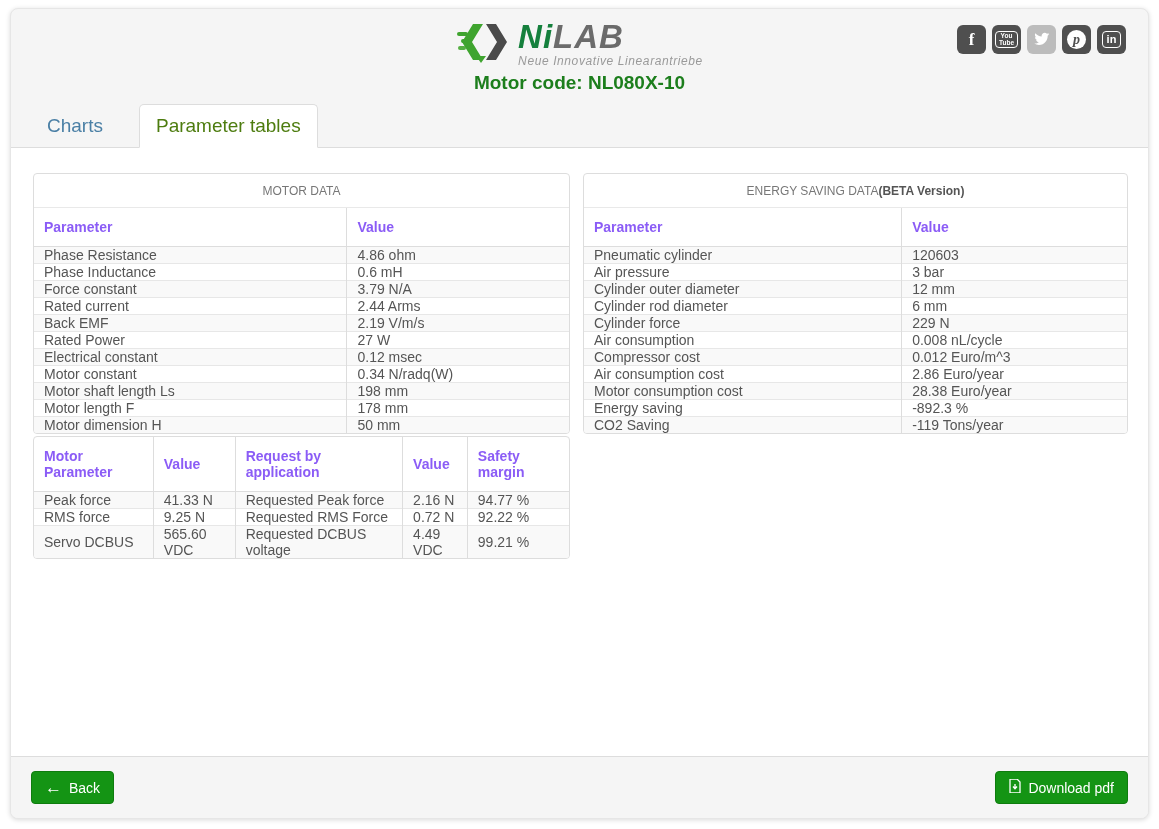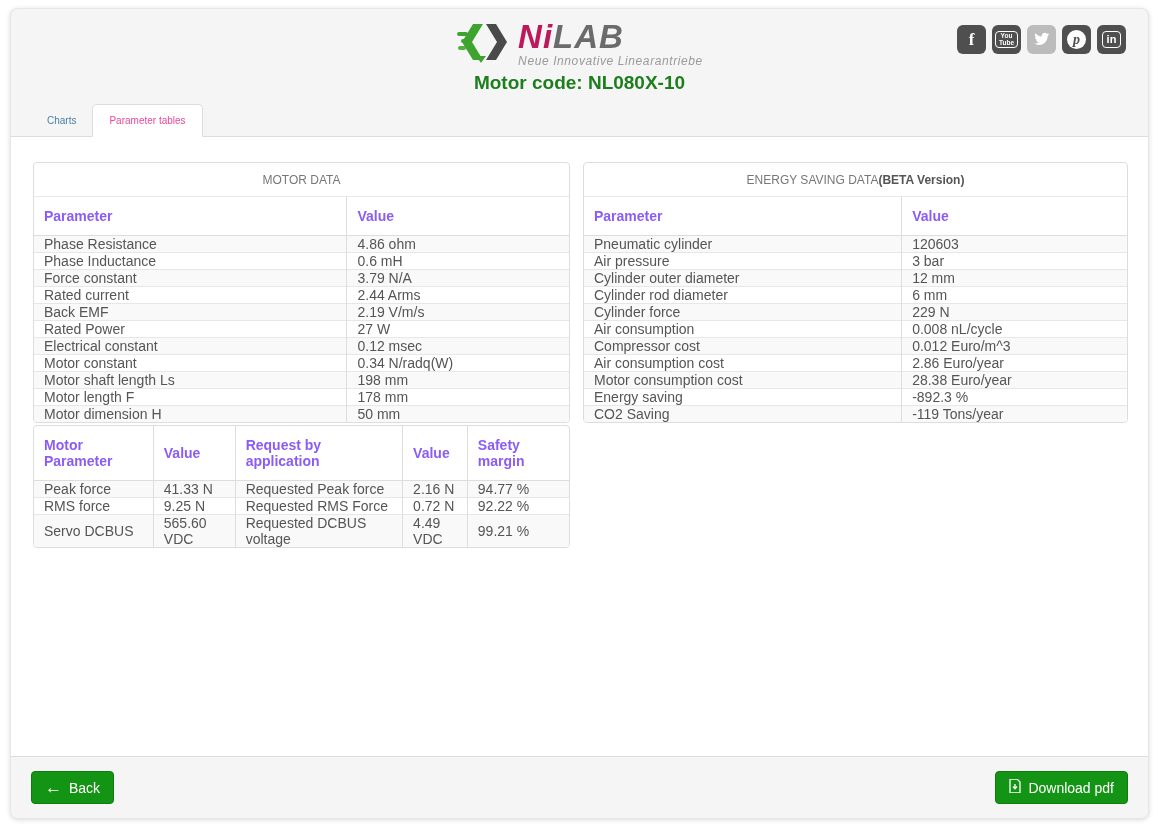--- a/index.html
+++ b/index.html
@@ -8,42 +8,42 @@
 
   .card { position:absolute; left:10px; top:8px; width:1139px; height:811px;
           background:#f5f5f5; border:1px solid #e6e6e6; border-radius:8px;
           box-shadow:0 1px 5px rgba(0,0,0,.15); display:flex; flex-direction:column; overflow:hidden; }
 
   
   .hdr { position:relative; padding-top:11px; }
   .logo-wrap { display:flex; justify-content:center; align-items:center; gap:8px; }
   .logo-text { display:flex; flex-direction:column; }
   .brand { font-size:33px; font-weight:bold; font-style:italic; letter-spacing:1px; line-height:1; color:#6b6b6b; }
-  .brand .ni { color:#be185d;font-style:italic; }
+  .brand .ni { color:#15803d;font-style:italic; }
   .tagline { font-size:12px; color:#9a9a9a; font-style:italic; letter-spacing:.6px; margin-top:1px; align-self:flex-end; }
   .motor-code { text-align:center; color:#1c7e1c; font-weight:bold; font-size:19px; margin-top:4px; }
 
   
   .social { position:absolute; top:16px; right:22px; display:flex; gap:6px; }
   .s-icon { width:29px; height:29px; border-radius:6px; background:#4f4f4f; color:#fff;
             display:flex; flex-direction:column; align-items:center; justify-content:center;
             font-weight:bold; cursor:pointer; }
   .s-icon.light { background:#bcbcbc; }
   .fb-glyph { font-size:17px; font-family:"Liberation Serif", serif; }
   .yt-box { border:1px solid #fff; border-radius:4px; padding:1px 3px; text-align:center; line-height:1; }
   .yt-box div { font-size:6.5px; font-weight:bold; }
   .pin-circle { width:19px; height:19px; border-radius:50%; background:#fff; color:#4f4f4f;
                 display:flex; align-items:center; justify-content:center; font-size:14px; font-style:italic; font-family:"Liberation Serif", serif; }
   .in-box { border:1.5px solid #fff; border-radius:4px; padding:1px 4px; font-size:11px; line-height:1.2; }
 
   
   .tabbar { display:flex; align-items:flex-end; padding-left:20px; border-bottom:1px solid #ddd; margin-top:10px; }
-  .tab { font-size:10px; padding:10px 16px; border-radius:5px 5px 0 0; cursor:pointer; }
+  .tab { font-size:19px; padding:10px 16px; border-radius:5px 5px 0 0; cursor:pointer; }
   .tab.inactive { color:#4a7fa5; }
-  .tab.active { background:#fff; color:#ec4899; border:1px solid #ddd; border-bottom:1px solid #fff; margin-bottom:-1px; }
+  .tab.active { background:#fff; color:#4d7c0f; border:1px solid #ddd; border-bottom:1px solid #fff; margin-bottom:-1px;margin-left:20px; }
 
   
   .content { background:#fff; flex:1; padding:25px 20px 0 22px; }
   .cols { display:flex; justify-content:space-between; align-items:flex-start; }
   .col-left { width:537px; }
   .col-right { width:545px; }
   .panel { background:#fff; border:1px solid #ddd; border-radius:4px; overflow:hidden; }
   .panel + .panel { margin-top:2px; }
   .panel-caption { text-align:center; color:#777; font-size:12px; padding:10px 8px 9px; border-bottom:1px solid #e9e9e9; }
   .panel-caption b { color:#555; }

